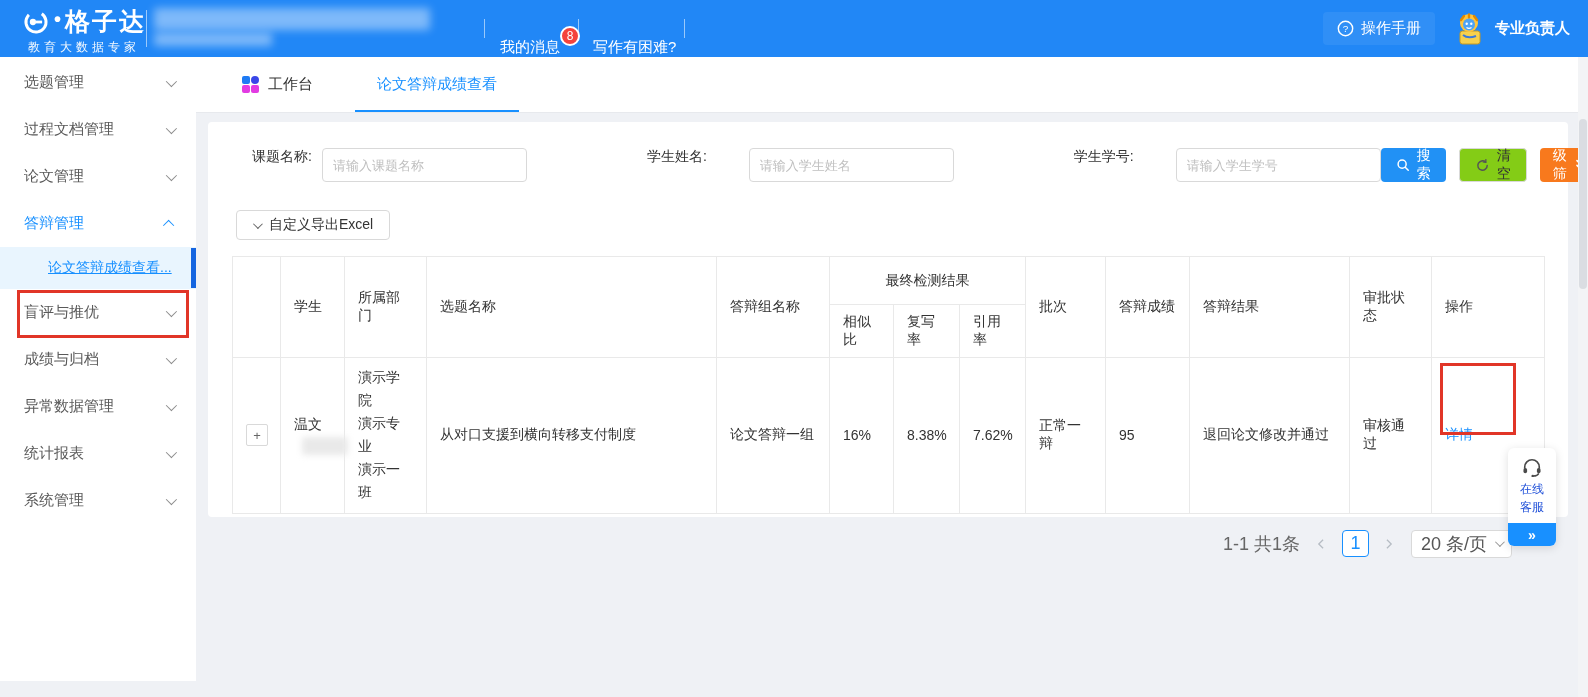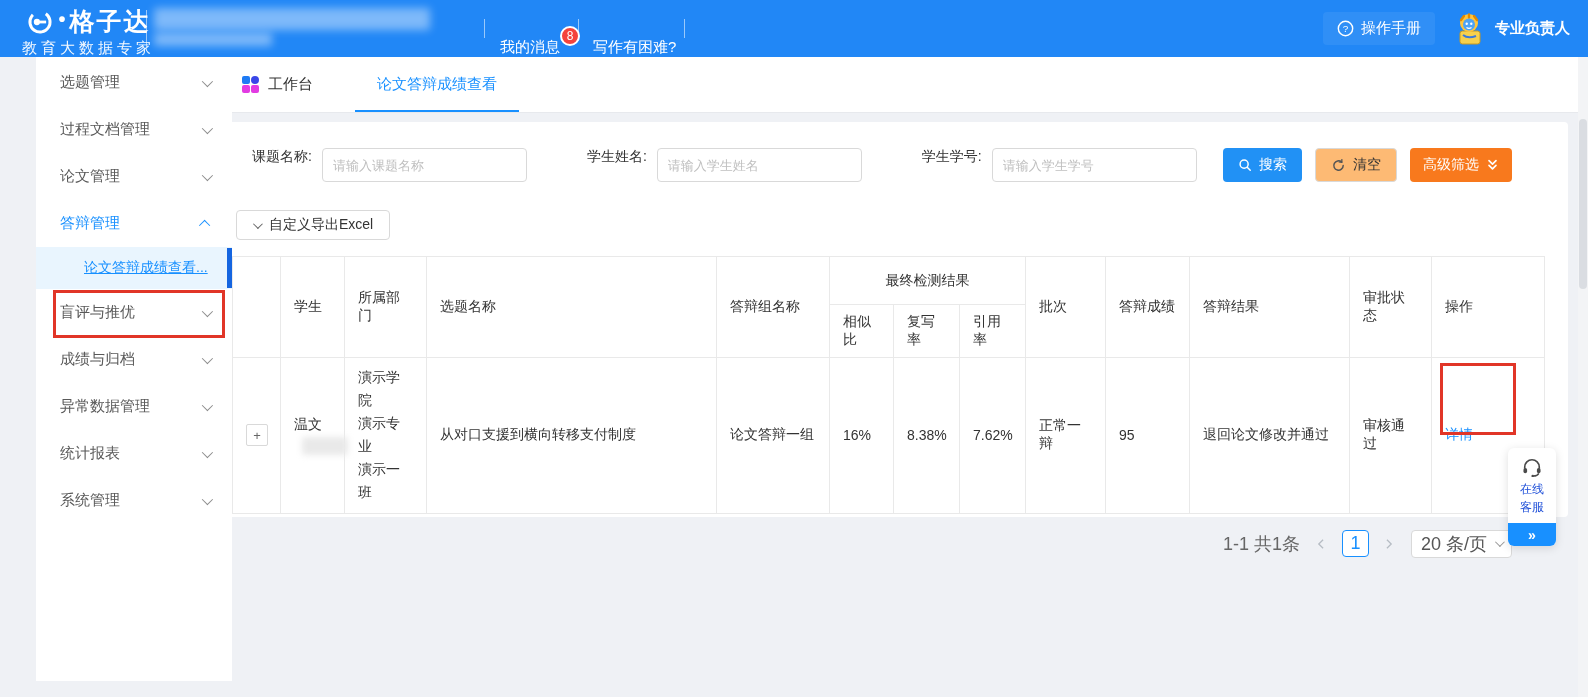--- a/index.html
+++ b/index.html
@@ -8,31 +8,31 @@
     font-family:"Liberation Sans","DejaVu Sans",sans-serif;
     background:#EFF1F5; position:relative; color:#333;
   }
 
   
   .topbar { position:absolute; left:0; top:0; width:1588px; height:57px; background:#2187F6; z-index:30; }
   .logo-wrap { position:absolute; left:22px; top:5px; display:flex; flex-direction:column; align-items:center; color:#fff; }
   .logo-line { display:flex; align-items:center; gap:4px; }
   .logo-name { font-size:25px; font-weight:700; letter-spacing:2px; }
   .logo-dot { font-size:20px; font-weight:700; margin-top:-4px; }
-  .logo-tagline { font-size:15px; letter-spacing:4px; opacity:.95; margin-top:1px; white-space:nowrap; }
+  .logo-tagline { font-size:12px; letter-spacing:4px; opacity:.95; margin-top:1px; white-space:nowrap; }
   .top-divider { position:absolute; width:1px; background:rgba(255,255,255,.55); }
   .censor { position:absolute; background:rgba(255,255,255,.42); filter:blur(4px); border-radius:2px; }
   .top-link { position:absolute; top:0; height:57px; display:flex; align-items:flex-end; color:#fff; font-size:15px; cursor:pointer; }
   .badge { position:absolute; top:-12px; right:-20px; min-width:20px; height:20px; border-radius:10px; background:#F4433C; border:2px solid #fff; color:#fff; font-size:12px; display:flex; align-items:center; justify-content:center; padding:0 4px; }
   .top-right { position:absolute; right:18px; top:0; height:57px; display:flex; align-items:center; gap:16px; }
   .manual-pill { display:flex; align-items:center; gap:7px; color:#fff; font-size:15px; background:rgba(255,255,255,.07); border-radius:4px; padding:7px 14px; cursor:pointer; }
   .role-wrap { display:flex; align-items:center; gap:8px; color:#fff; font-size:15px; font-weight:700; cursor:pointer; }
 
   
-  .sidebar { position:absolute; left:0; top:57px; width:196px; bottom:16px; background:#fff; z-index:20;margin-left:36px; }
+  .sidebar { position:absolute; left:0; top:57px; width:196px; bottom:16px; background:#fff; z-index:20; }
   .side-item { height:47px; display:flex; align-items:center; justify-content:space-between; padding:0 22px 0 24px; font-size:15px; color:#595959; cursor:pointer; }
   .side-item.active { color:#1890FF; }
   .chev { width:8px; height:8px; border-right:1.6px solid #8C8C8C; border-bottom:1.6px solid #8C8C8C; transform:rotate(45deg) translateY(-2px); }
   .chev.up { transform:rotate(-135deg) translateY(-2px); border-color:#1890FF; }
   .side-sub { height:42px; background:#E9F5FE; display:flex; align-items:center; padding-left:48px; cursor:pointer; position:relative; }
   .side-sub .sub-label { color:#1890FF; font-size:14px; text-decoration:underline; }
   .sub-indicator { position:absolute; right:0; top:1px; width:5px; height:40px; background:#1565E0; }
   .annotation-red { border:3px solid #E13528; position:absolute; z-index:25; pointer-events:none; }
   .annot-sidebar { left:17px; top:233px; width:172px; height:48px; }
 
@@ -48,28 +48,28 @@
   .gi-2 { background:#3947E8; border-radius:50%; }
   .gi-3 { background:#E23BE2; border-radius:2px; }
   .gi-4 { background:#E23BE2; border-radius:2px; }
 
   .content { position:absolute; left:0; right:0; top:56px; bottom:0; background:#EFF1F5; }
   .card { position:absolute; left:12px; top:9px; width:1360px; height:395px; background:#fff; border-radius:4px; }
 
   
   .filter-row { display:flex; align-items:center; padding:26px 56px 0 44px; }
   .field { display:flex; align-items:flex-start; }
-  .field + .field { margin-left:60px; }
+  .field + .field { margin-left:120px;gap:32px; }
   .field label { font-size:14px; color:#333; margin-right:10px; white-space:nowrap; }
   .field input { width:205px; height:34px; border:1px solid #D9D9D9; border-radius:4px; padding:0 10px; font-size:13px; color:#333; outline:none; font-family:inherit; }
   .field input::placeholder { color:#BFBFBF; }
   .btn-group { margin-left:auto; display:flex; gap:13px; }
   .btn { height:34px; border-radius:4px; border:none; display:flex; align-items:center; gap:7px; font-size:14px; padding:12px 15px; cursor:pointer; font-family:inherit; }
   .btn-search { background:#2191F5; color:#fff; }
-  .btn-clear { background:#fdba74; color:#333; border:1px solid #D9D9D9; }
+  .btn-clear { background:#84cc16; color:#333; border:1px solid #D9D9D9; }
   .btn-advanced { background:#F8791D; color:#fff; padding:0 13px; }
 
   
   .export-btn { margin:28px 0 0 28px; height:30px; display:inline-flex; align-items:center; gap:9px; border:1px solid #D9D9D9; border-radius:4px; background:#fff; padding:0 16px; font-size:14px; color:#333; cursor:pointer; font-family:inherit; }
   .chev-sm { width:7px; height:7px; border-right:1.4px solid #666; border-bottom:1.4px solid #666; transform:rotate(45deg) translateY(-2px); }
 
   
   .grid-table { margin:16px 24px 0 24px; border-collapse:collapse; table-layout:fixed; width:1312px; font-size:14px; }
   .grid-table th, .grid-table td { border:1px solid #E9E9E9; padding:8px 13px; text-align:left; font-weight:400; color:#333; vertical-align:middle; }
   .grid-table thead th { color:#333; font-weight:500; }

